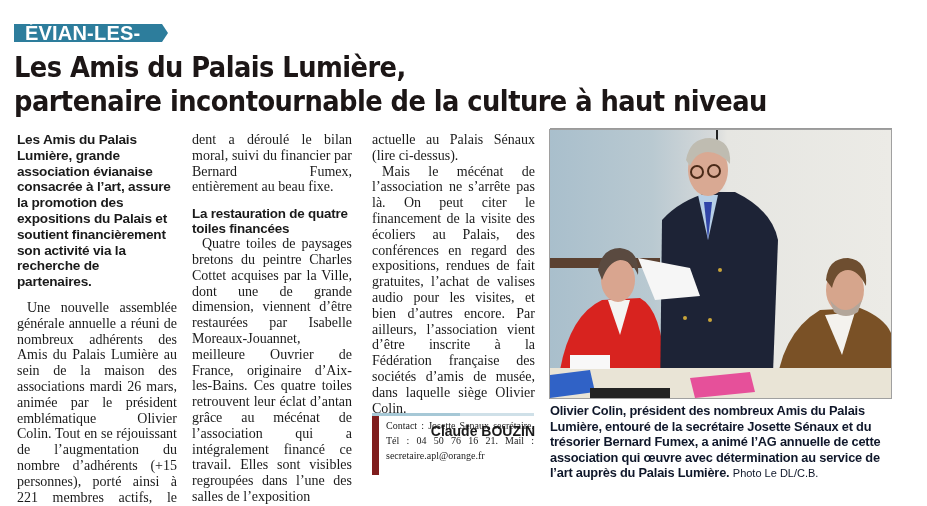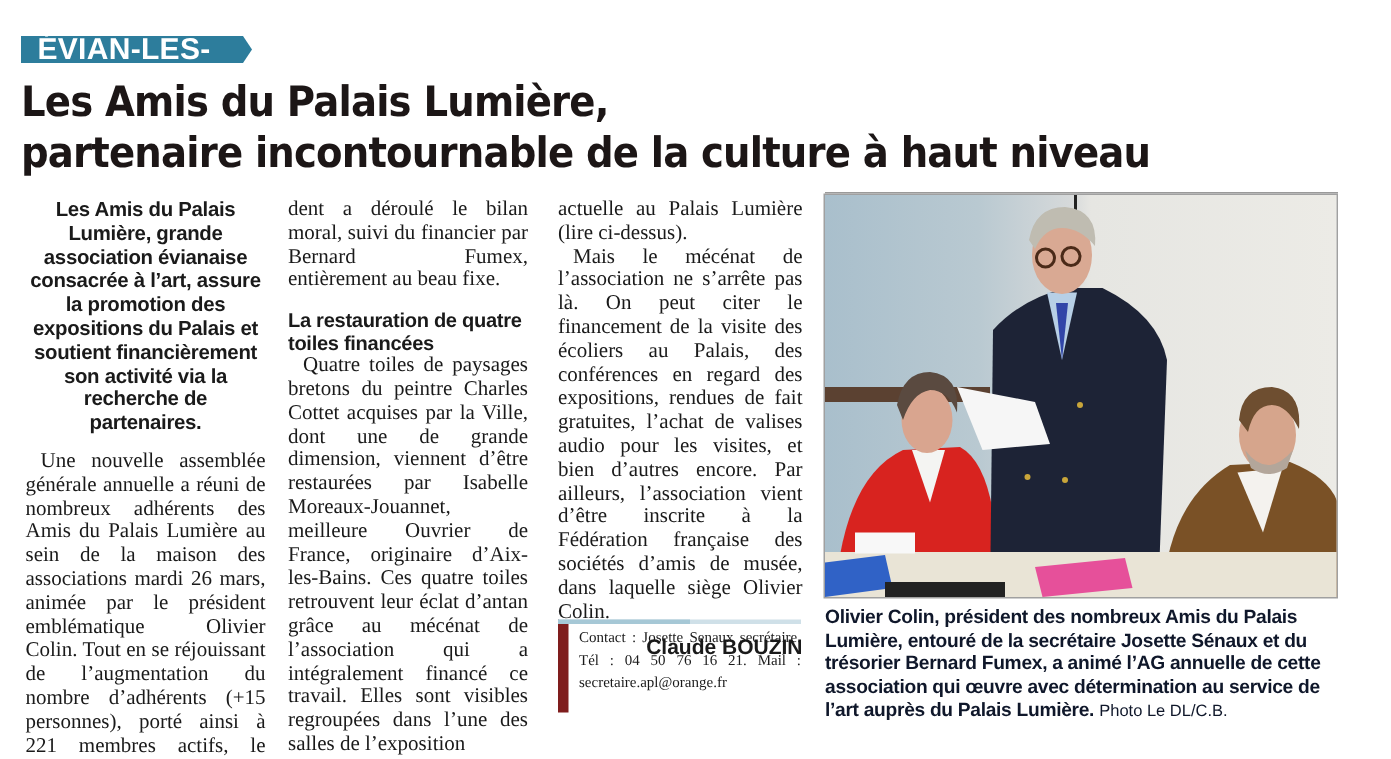--- a/index.html
+++ b/index.html
@@ -31,21 +31,21 @@
       position: absolute; font-family: "Liberation Serif", serif; font-size: 14px;
       line-height: 15.8px; color: #1a1a1a; text-align: justify; hyphens: manual;
     }
     .col p { text-indent: 10px; }
     .col1 { left: 17px; top: 132px; width: 160px; }
     .col2 { left: 192px; top: 132px; width: 160px; }
     .col3 { left: 372px; top: 132px; width: 163px; }
 
     .lede {
       font-family: "Liberation Sans", sans-serif; font-weight: bold; font-size: 13.6px;
-      line-height: 15.8px; text-align: center; text-indent: 0 !important; margin-bottom: 10px;
+      line-height: 15.8px; text-align: left; text-indent: 0 !important; margin-bottom: 10px;
       letter-spacing: -0.2px;
     }
     .subhead {
       font-family: Liberation Sans, sans-serif; font-weight: bold; font-size: 13.4px;
       line-height: 15px; text-indent: 0 !important; text-align: left; margin-top: 11px;
       letter-spacing: -0.2px;
     }
     .byline {
       font-family: "Liberation Sans", sans-serif; font-weight: bold; font-size: 14px;
       text-align: right; text-indent: 0 !important; margin-top: 8px;
@@ -91,21 +91,21 @@
   <p>Une nouvelle assemblée générale annuelle a réuni de nombreux adhérents des Amis du Palais Lumière au sein de la maison des associations mardi 26 mars, animée par le président emblématique Olivier Colin. Tout en se réjouissant de l’augmentation du nombre d’adhérents (+15 personnes), porté ainsi à 221 membres actifs, le prési-</p>
 </div>
 
 <div class="col col2">
   <p style="text-indent:0">dent a déroulé le bilan moral, suivi du financier par Bernard Fumex, entièrement au beau fixe.</p>
   <p class="subhead">La restauration de quatre toiles financées</p>
   <p>Quatre toiles de paysages bretons du peintre Charles Cottet acquises par la Ville, dont une de grande dimension, viennent d’être restaurées par Isabelle Moreaux-Jouannet, meilleure Ouvrier de France, originaire d’Aix-les-Bains. Ces quatre toiles retrouvent leur éclat d’antan grâce au mécénat de l’association qui a intégralement financé ce travail. Elles sont visibles regroupées dans l’une des salles de l’exposition</p>
 </div>
 
 <div class="col col3">
-  <p style="text-indent:0">actuelle au Palais Lumière (lire ci-dessus).</p>
+  <p style="text-indent:0">actuelle au Palais Sénaux (lire ci-dessus).</p>
   <p>Mais le mécénat de l’association ne s’arrête pas là. On peut citer le financement de la visite des écoliers au Palais, des conférences en regard des expositions, rendues de fait gratuites, l’achat de valises audio pour les visites, et bien d’autres encore. Par ailleurs, l’association vient d’être inscrite à la Fédération française des sociétés d’amis de musée, dans laquelle siège Olivier Colin.</p>
   <p class="byline">Claude BOUZIN</p>
 </div>
 
 <div class="contact-box">
   <div class="top-line"></div>
   <span>Contact : Josette Senaux secrétaire. Tél : 04 50 76 16 21. Mail : secretaire.apl@orange.fr</span>
 </div>
 
 <div class="photo" title="Three people at a table: a woman in a red cardigan writing, a standing man in a navy blazer reading from papers, and a bearded man in a brown jacket">

